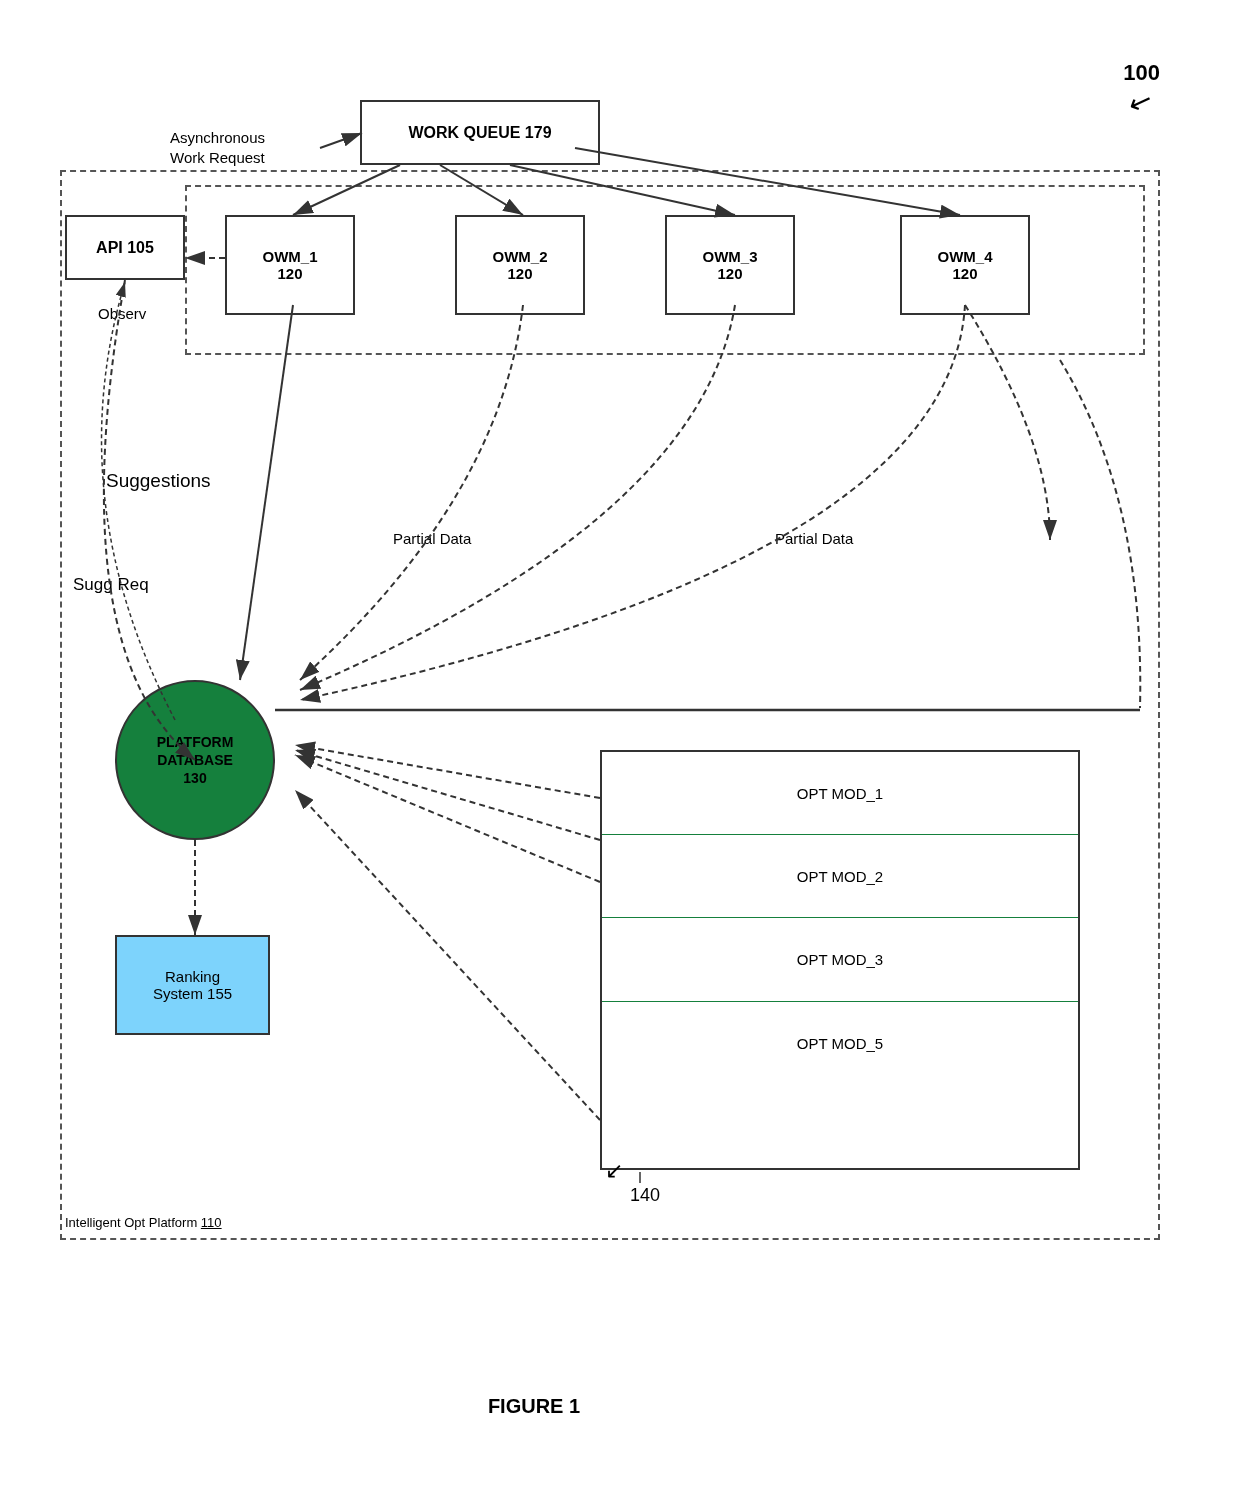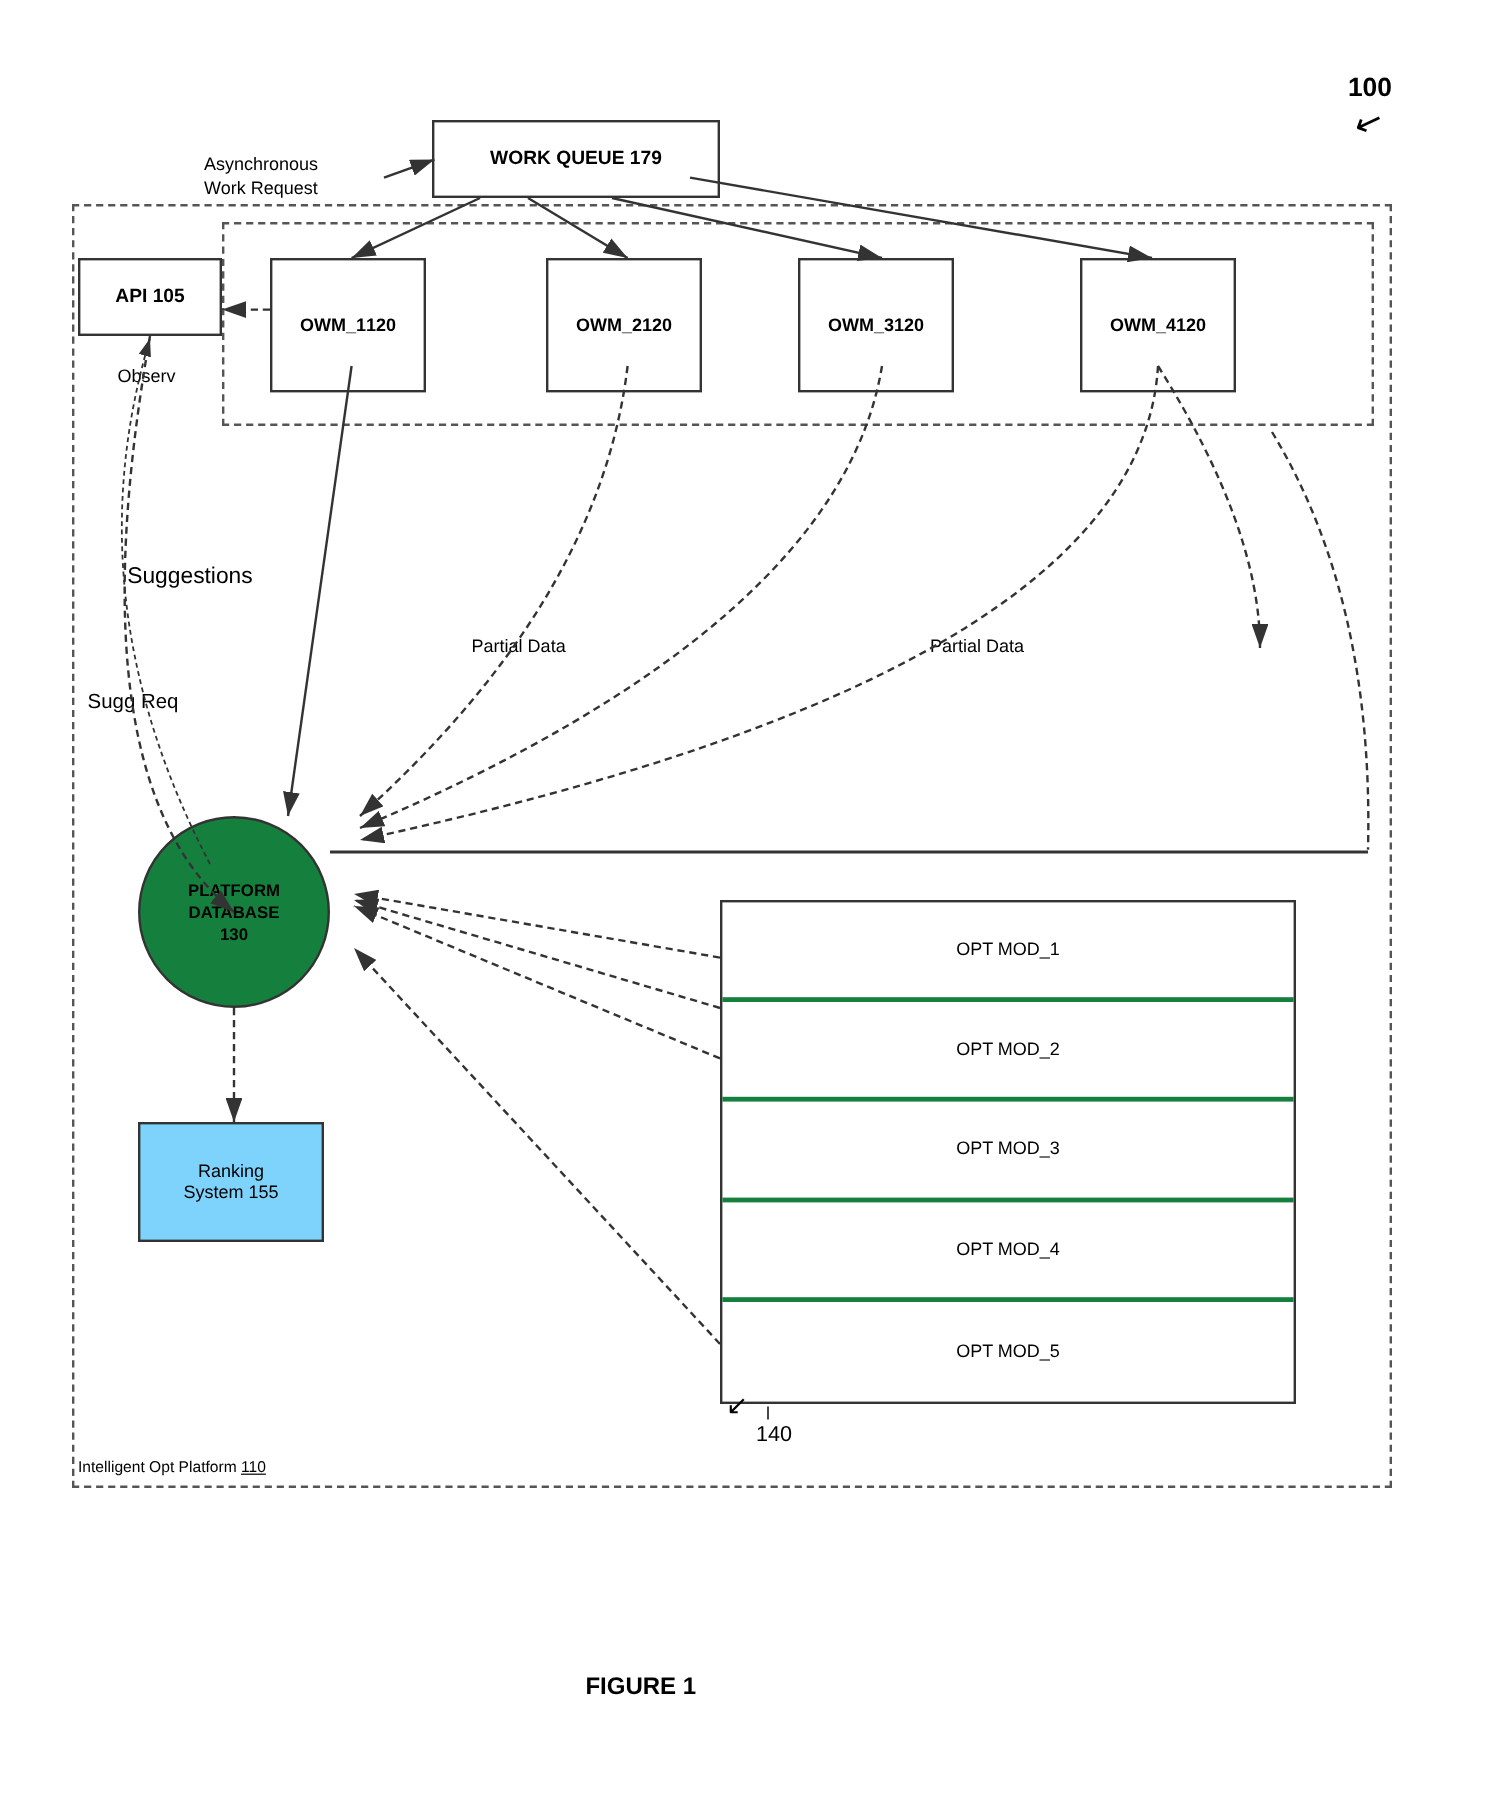--- a/index.html
+++ b/index.html
@@ -86,24 +86,24 @@
       top: 185px;
       left: 185px;
       width: 960px;
       height: 170px;
       border: 2px dashed #555;
     }
     .owm-box {
       position: absolute;
       top: 215px;
       width: 130px;
-      height: 112px;
-      border: 2px solid #333;
-      display: flex;
-      flex-direction: row;
+      height: 100px;
+      border: 2px solid #333;
+      display: flex;
+      flex-direction: column;
       align-items: center;
       justify-content: center;
       font-size: 15px;
       font-weight: bold;
       background: #fff;
     }
     .owm-1 { left: 225px; }
     .owm-2 { left: 455px; }
     .owm-3 { left: 665px; }
     .owm-4 { left: 900px; }
@@ -155,21 +155,21 @@
       border: 2px solid #333;
       background: #fff;
     }
     .opt-mod-row {
       display: flex;
       align-items: center;
       justify-content: center;
       height: 20%;
       font-size: 15px;
       font-weight: normal;
-      border-bottom: 4px solid #15803d;
+      border-bottom: 1px solid #15803d;
     }
     .opt-mod-row:last-child {
       border-bottom: none;
     }
     
     .label-140 {
       position: absolute;
       top: 1185px;
       left: 630px;
       font-size: 18px;
@@ -251,21 +251,20 @@
 
   <div class="ranking-box">
     <span>Ranking</span>
     <span>System 155</span>
   </div>
 
   <div class="opt-mod-container">
     <div class="opt-mod-row">OPT MOD_1</div>
     <div class="opt-mod-row">OPT MOD_2</div>
     <div class="opt-mod-row">OPT MOD_3</div>
-    <div class="opt-mod-row">OPT MOD_4</div>
     <div class="opt-mod-row">OPT MOD_5</div>
   </div>
 
   <div class="platform-box"></div>
 
   <div class="platform-label">
     <span>Intelligent Opt Platform</span> <u>110</u>
   </div>
 
   <div class="label-140">

